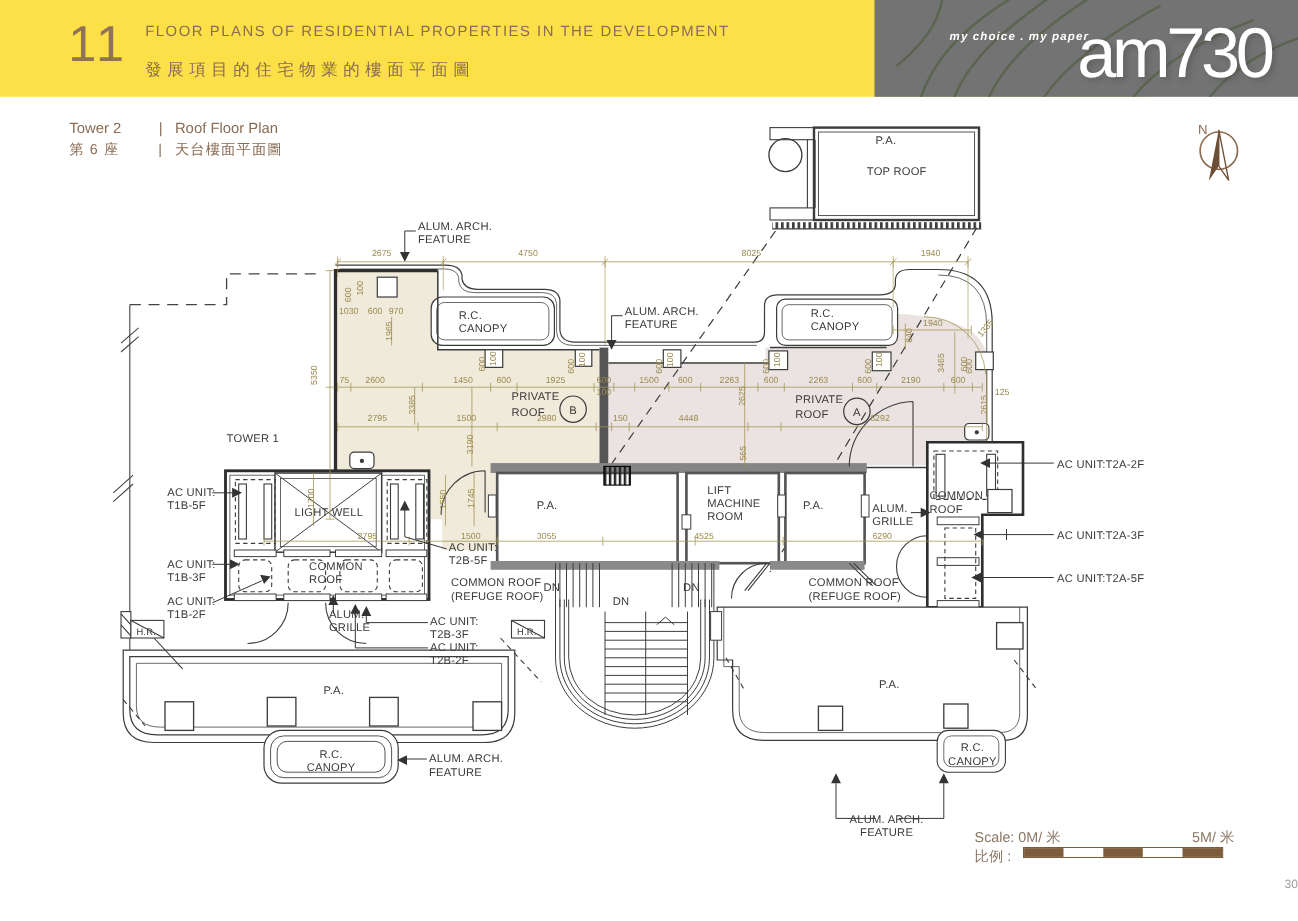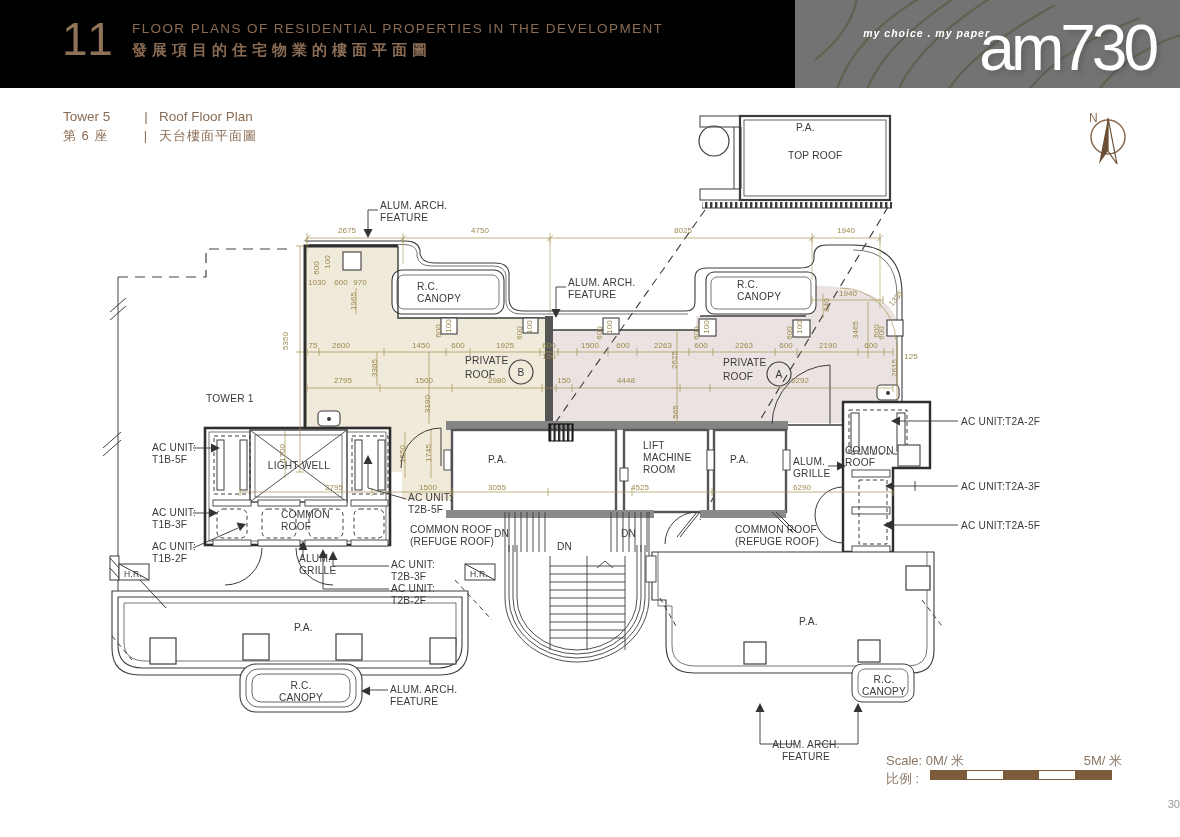--- a/index.html
+++ b/index.html
@@ -1,22 +1,22 @@
 <!DOCTYPE html>
 <html><head>
 <meta charset="utf-8">
 <style>
   html,body{margin:0;padding:0;background:#fff}
   .page{position:relative;width:1180px;height:837px;background:#fff;overflow:hidden;
         font-family:"Liberation Sans",sans-serif}
-  .band{position:absolute;left:0;top:0;width:1044px;height:88px;background:#000000}
+  .band{position:absolute;left:0;top:0;width:1044px;height:88px;background:#fde047}
   .chapter{position:absolute;left:62px;top:12px;font-size:46px;font-weight:400;color:#8e7359;letter-spacing:3px}
   .titles{position:absolute;left:132px;top:21px;color:#8a6c54}
   .title-en{font-size:13.5px;letter-spacing:1.4px;font-weight:500}
-  .title-zh{font-size:15px;letter-spacing:5px;margin-top:5px;font-weight:700}
+  .title-zh{font-size:15px;letter-spacing:5px;margin-top:18px;font-weight:400}
   .logo{position:absolute;left:795px;top:0;width:385px;height:88px;background:#737373}
   .logo svg{position:absolute;left:0;top:0}
   .tagline{position:absolute;right:190px;top:27px;color:#fff;font-size:10.5px;font-weight:bold;letter-spacing:1px;font-style:italic}
   .brand{position:absolute;right:25px;top:16px;color:#fff;font-size:64px;line-height:1;font-weight:normal;
          letter-spacing:-4px;text-shadow:3px 3px 5px rgba(70,70,70,.38);z-index:5}
   .subtitle{position:absolute;left:63px;top:107px;color:#8a6c54}
   .srow{display:flex;align-items:center;height:19px;font-size:13.5px}
   .sc1{width:70px}.sdiv{width:26px;text-align:center}
   .srow.zh{font-size:13px;letter-spacing:1px}
   .planwrap{position:absolute;left:0;top:0;width:1180px;height:837px}
@@ -56,21 +56,21 @@
         <path d="M230,95 C255,60 300,35 345,18"></path>
         <path d="M300,95 C320,65 355,45 385,35"></path>
       </g>
     </svg>
     <div class="tagline">my choice . my paper</div>
   </div>
   <div class="brand">am730</div>
 
   <div class="subtitle">
     <div class="srow">
-      <span class="sc1">Tower 5</span>
+      <span class="sc1">Tower 2</span>
       <span class="sdiv">|</span>
       <span>Roof Floor Plan</span>
     </div>
     <div class="srow zh">
       <span class="sc1">第 6 座</span>
       <span class="sdiv">|</span>
       <span>天台樓面平面圖</span>
     </div>
   </div>
 

